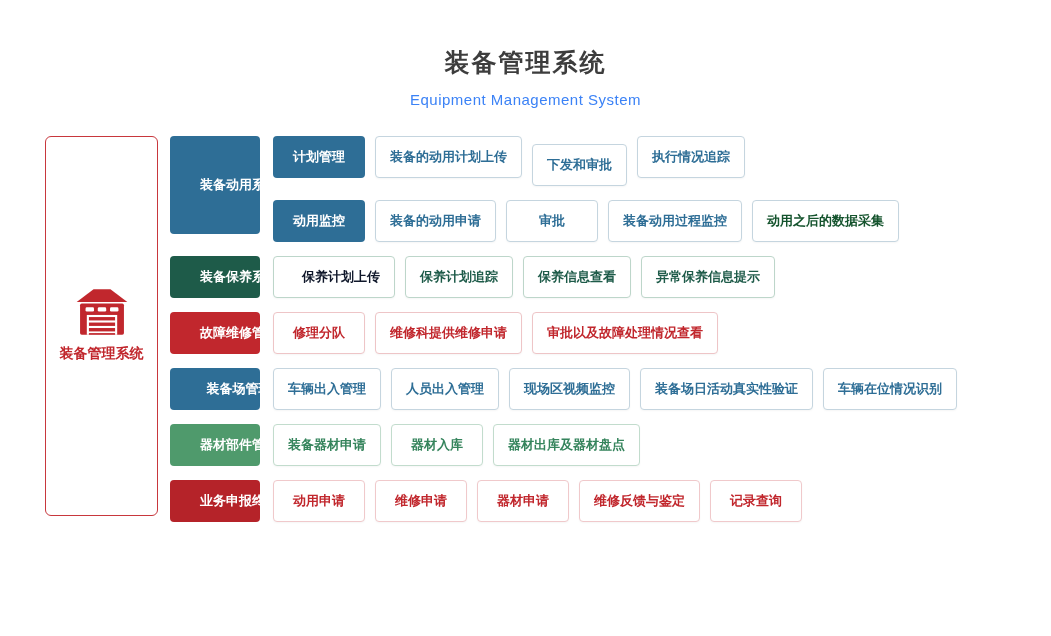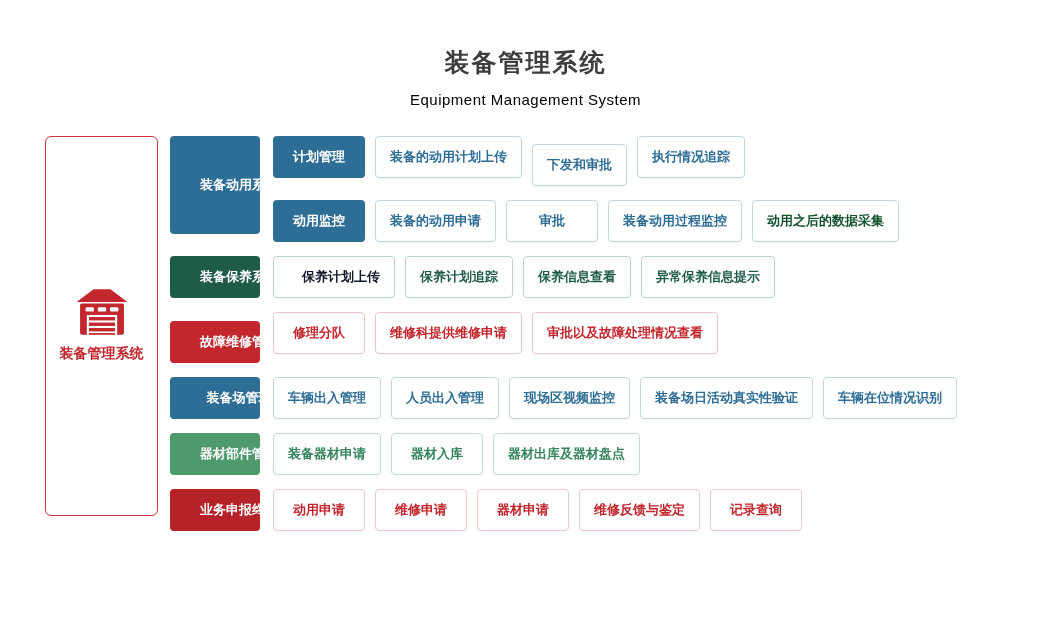--- a/index.html
+++ b/index.html
@@ -7,21 +7,21 @@
   body {
     width: 1051px; height: 636px;
     font-family: "Liberation Sans", "DejaVu Sans", sans-serif;
     overflow: hidden;
   }
   .page { position: relative; width: 1051px; height: 468px; background: #fff; }
 
   
   .header { text-align: center; padding-top: 46px; }
   .title { font-size: 25px; font-weight: bold; color: #3d3d3d; letter-spacing: 2px; }
-  .subtitle { margin-top: 12px; font-size: 15px; color: #000000; letter-spacing: 0.5px; }
+  .subtitle { margin-top: 12px; font-size: 15px; color: #3b82f6; letter-spacing: 0.5px; }
 
   
   .main { display: flex; align-items: flex-start; margin: 28px 0 0 45px; }
 
   
   .root-panel {
     width: 113px; height: 380px;
     border: 1px solid #c8373d; border-radius: 6px;
     background: #fff;
     display: flex; flex-direction: column; align-items: center; justify-content: center;
@@ -108,21 +108,21 @@
           <div class="module-content">
             <div class="feature-row">
               <div class="box outline" style="color: #0f172a; border-color: rgb(189, 214, 202); padding-left: 28px;">保养计划上传</div>
               <div class="box outline" style="color: rgb(30, 91, 73); border-color: rgb(189, 214, 202);">保养计划追踪</div>
               <div class="box outline" style="color: rgb(30, 91, 73); border-color: rgb(189, 214, 202);">保养信息查看</div>
               <div class="box outline" style="color: rgb(30, 91, 73); border-color: rgb(189, 214, 202);">异常保养信息提示</div>
             </div>
           </div>
         </div>
         <div class="module-row">
-          <div class="box solid" style="background: rgb(193, 39, 45); margin-top: 9px;">故障维修管理</div>
+          <div class="box solid" style="background: rgb(193, 39, 45);">故障维修管理</div>
           <div class="module-content">
             <div class="feature-row">
               <div class="box outline" style="color: rgb(193, 39, 45); border-color: rgb(238, 197, 199);">修理分队</div>
               <div class="box outline" style="color: rgb(193, 39, 45); border-color: rgb(238, 197, 199);">维修科提供维修申请</div>
               <div class="box outline" style="color: rgb(193, 39, 45); border-color: rgb(238, 197, 199);">审批以及故障处理情况查看</div>
             </div>
           </div>
         </div>
         <div class="module-row">
           <div class="box solid" style="background: rgb(46, 110, 150);">装备场管理</div>

